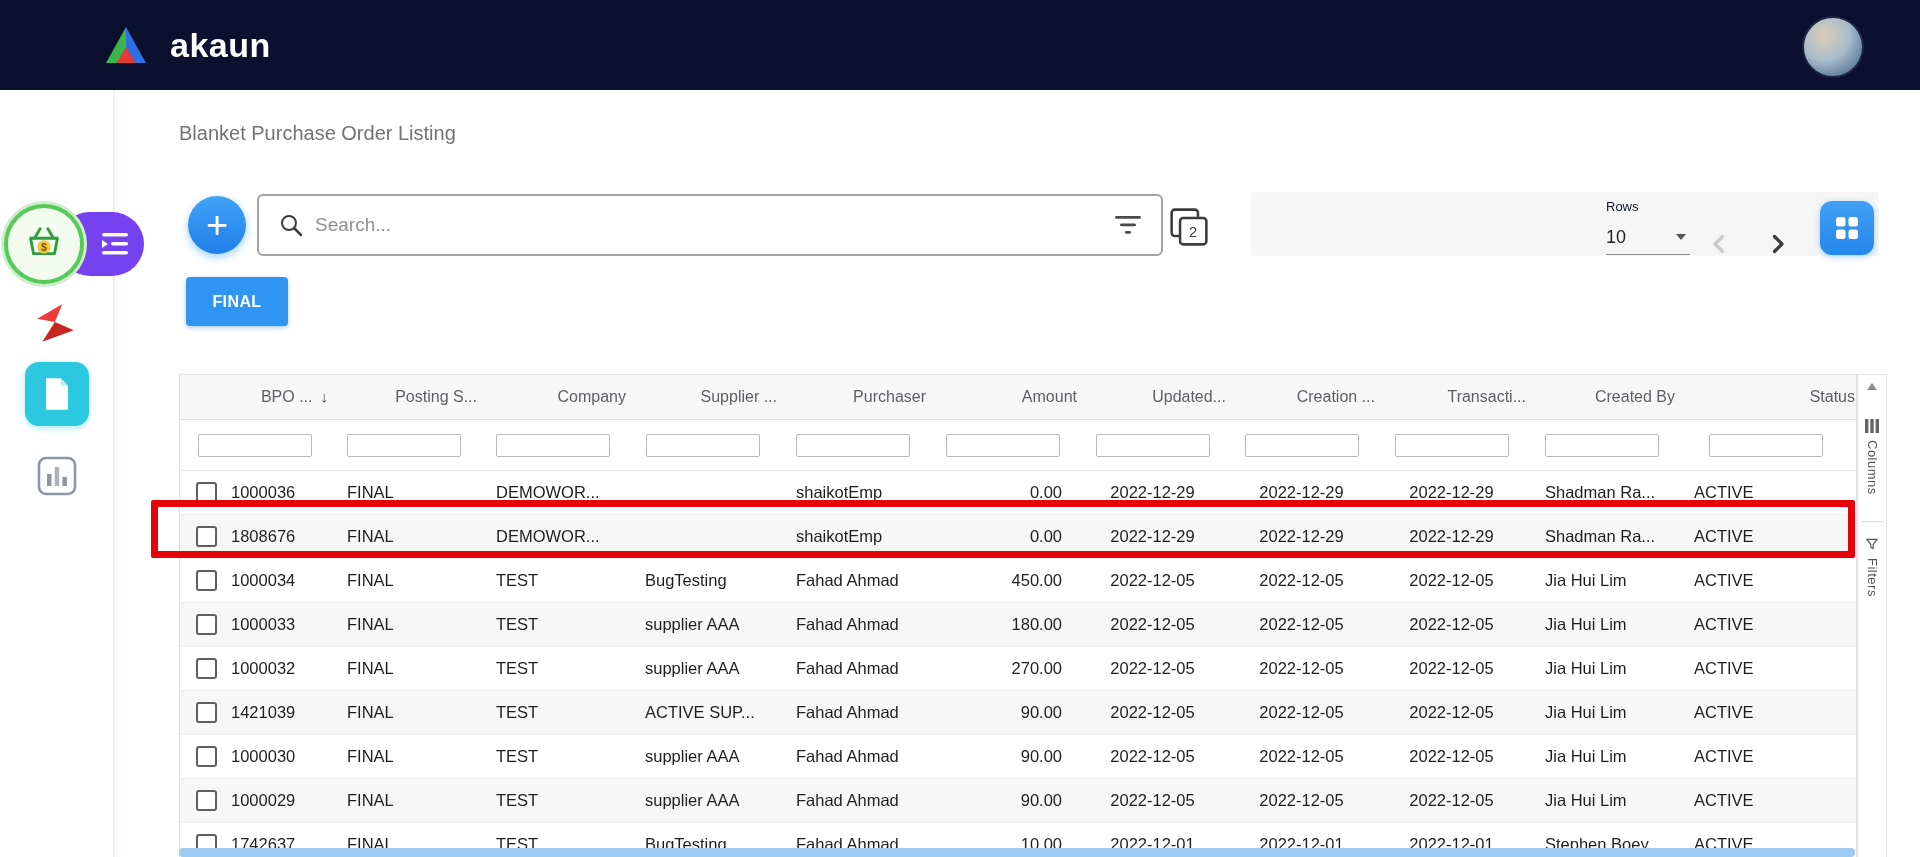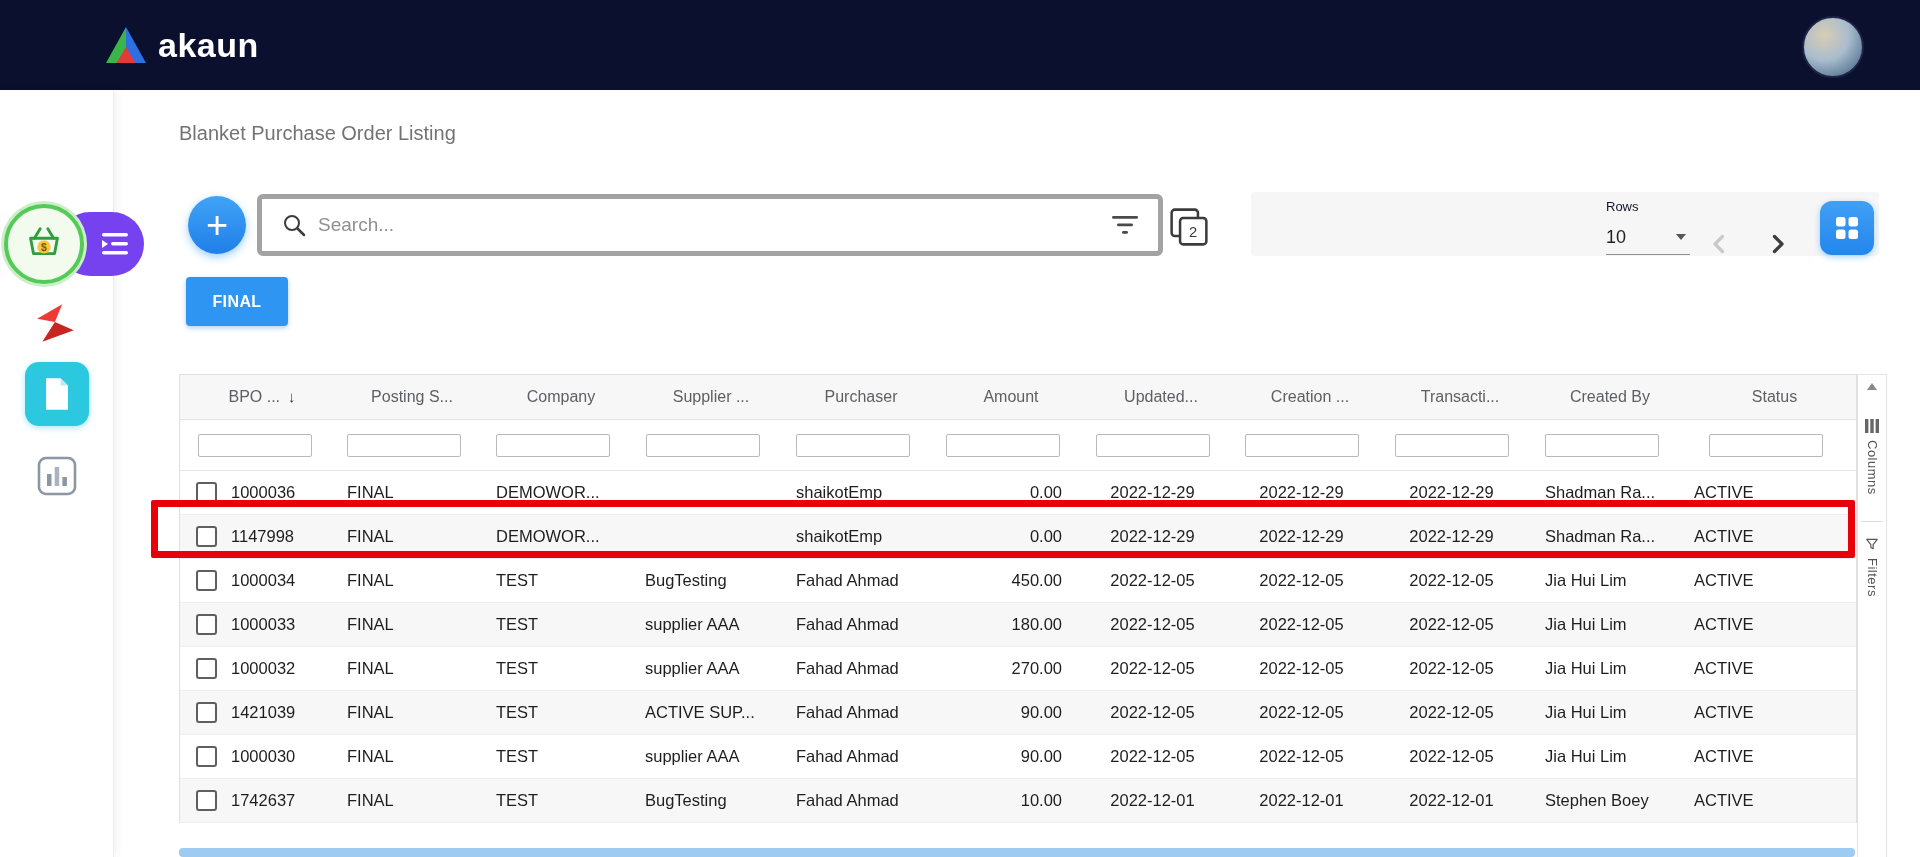--- a/index.html
+++ b/index.html
@@ -1,21 +1,21 @@
 <!DOCTYPE html>
 <html><head>
 <meta charset="utf-8">
 <style>
   html,body{margin:0;padding:0;width:1920px;height:857px;background:#fff;}
   #app{position:relative;width:1920px;height:857px;overflow:hidden;background:#fff;
        font-family:"Liberation Sans",sans-serif;}
 
   
   .navbar{position:absolute;top:0;left:0;width:1920px;height:90px;background:#0a102d;}
-  .logo{position:absolute;left:106px;top:22px;display:flex;align-items:center;gap:12px;cursor:pointer;}
+  .logo{position:absolute;left:106px;top:22px;display:flex;align-items:center;gap:24px;cursor:pointer;}
   .logo-text{color:#fff;font-size:34px;font-weight:bold;letter-spacing:.5px;line-height:46px;}
   .avatar{position:absolute;right:56px;top:16px;width:58px;height:58px;border-radius:50%;
           background:radial-gradient(circle at 35% 30%,#d9cdb4 0%,#a9bccd 45%,#5f7d9a 80%,#3f5a78 100%);
           border:2px solid #1d2445;cursor:pointer;}
 
   
   .sidebar{position:absolute;top:90px;left:0;width:113px;height:767px;background:#fff;
            border-right:1px solid #ececec;box-shadow:3px 0 8px rgba(0,0,0,.05);}
   .menu-pill{position:absolute;left:58px;top:122px;width:86px;height:64px;background:#7642f0;
              border-radius:32px;display:flex;align-items:center;justify-content:flex-end;
@@ -29,21 +29,21 @@
   .doc-btn{width:64px;height:64px;border-radius:14px;background:#2bc8e0;display:flex;
            align-items:center;justify-content:center;box-shadow:0 2px 6px rgba(43,200,224,.4);}
   .chart-item{top:366px;}
 
   
   .page-title{position:absolute;left:179px;top:122px;font-size:20px;color:#737373;font-weight:500;}
   .add-btn{position:absolute;left:188px;top:196px;width:58px;height:58px;border-radius:50%;
            background:linear-gradient(180deg,#41a3f7 0%,#1f7fe8 100%);color:#fff;display:flex;
            align-items:center;justify-content:center;font-size:38px;font-weight:400;line-height:1;
            box-shadow:0 3px 8px rgba(33,150,243,.45);cursor:pointer;}
-  .search-box{position:absolute;left:257px;top:194px;width:906px;height:62px;border:5px solid #a3a3a3;
+  .search-box{position:absolute;left:257px;top:194px;width:906px;height:62px;border:2px solid #a3a3a3;
            border-radius:6px;background:#fff;display:flex;align-items:center;padding:0 20px;
            box-sizing:border-box;}
   .search-input{flex:1;border:none;outline:none;font-size:19px;color:#333;margin-left:10px;
            font-family:"Liberation Sans",sans-serif;background:transparent;}
   .search-input::placeholder{color:#8f8f8f;}
   .filter-btn{margin-left:auto;cursor:pointer;display:flex;align-items:center;}
   .copy-btn{position:absolute;left:1169px;top:207px;cursor:pointer;}
   .pagination-panel{position:absolute;left:1251px;top:192px;width:628px;height:64px;background:#f6f6f6;border-radius:4px;}
   .rows-label{position:absolute;left:1606px;top:199px;font-size:13px;color:#0f172a;}
   .rows-select{position:absolute;left:1606px;top:220px;width:84px;height:34px;display:flex;align-items:center;
@@ -59,21 +59,21 @@
            justify-content:center;cursor:pointer;box-shadow:0 2px 6px rgba(33,150,243,.4);}
   .final-btn{position:absolute;left:186px;top:277px;width:102px;height:49px;background:#2e95f3;border-radius:4px;
            color:#fff;font-size:16px;font-weight:bold;letter-spacing:.4px;display:flex;align-items:center;
            justify-content:center;box-shadow:0 2px 5px rgba(25,118,210,.35);cursor:pointer;}
 
   
   .table-wrap{position:absolute;left:179px;top:374px;width:1678px;box-sizing:border-box;
            border:1px solid #e0e0e0;border-bottom:none;background:#fff;}
   table{border-collapse:collapse;table-layout:fixed;width:1676px;}
   thead .labels th{height:42px;background:#f7f7f7;border-bottom:1px solid #e3e3e3;font-size:16px;
-           color:#5e5e66;font-weight:400;text-align:center;padding-left:18px;white-space:nowrap;overflow:hidden;}
+           color:#5e5e66;font-weight:400;text-align:right;padding-left:18px;white-space:nowrap;overflow:hidden;}
   thead .labels th:first-child{padding-left:16px;}
   .sort-arrow{margin-left:8px;color:#3c3c3c;font-size:15px;}
   thead .filters th{height:48px;background:#fff;border-bottom:1px solid #e6e6e6;text-align:center;}
   .col-filter{width:114px;height:23px;border:1px solid #b9b9b9;border-radius:2px;background:#fff;
            box-sizing:border-box;outline:none;}
   tbody td{height:41px;font-size:16.5px;color:#1e1e1e;border-bottom:1px solid #efefef;white-space:nowrap;
            overflow:hidden;}
   tbody tr{cursor:pointer;}
   tbody tr:nth-child(even){background:#f7f7f8;}
   td.left{text-align:left;padding-left:18px;}
@@ -271,21 +271,21 @@
             <td class="left"></td>
             <td class="left">shaikotEmp</td>
             <td class="right">0.00</td>
             <td class="center">2022-12-29</td>
             <td class="center">2022-12-29</td>
             <td class="center">2022-12-29</td>
             <td class="left">Shadman Ra...</td>
             <td class="left">ACTIVE</td>
           </tr>
           <tr>
-            <td class="left first"><span class="cb"></span><span class="bpo-num">1147998</span></td>
+            <td class="left first"><span class="cb"></span><span class="bpo-num">1808676</span></td>
             <td class="left">FINAL</td>
             <td class="left">DEMOWOR...</td>
             <td class="left"></td>
             <td class="left">shaikotEmp</td>
             <td class="right">0.00</td>
             <td class="center">2022-12-29</td>
             <td class="center">2022-12-29</td>
             <td class="center">2022-12-29</td>
             <td class="left">Shadman Ra...</td>
             <td class="left">ACTIVE</td>
@@ -337,20 +337,33 @@
             <td class="left">Fahad Ahmad</td>
             <td class="right">90.00</td>
             <td class="center">2022-12-05</td>
             <td class="center">2022-12-05</td>
             <td class="center">2022-12-05</td>
             <td class="left">Jia Hui Lim</td>
             <td class="left">ACTIVE</td>
           </tr>
           <tr>
             <td class="left first"><span class="cb"></span><span class="bpo-num">1000030</span></td>
+            <td class="left">FINAL</td>
+            <td class="left">TEST</td>
+            <td class="left">supplier AAA</td>
+            <td class="left">Fahad Ahmad</td>
+            <td class="right">90.00</td>
+            <td class="center">2022-12-05</td>
+            <td class="center">2022-12-05</td>
+            <td class="center">2022-12-05</td>
+            <td class="left">Jia Hui Lim</td>
+            <td class="left">ACTIVE</td>
+          </tr>
+          <tr>
+            <td class="left first"><span class="cb"></span><span class="bpo-num">1000029</span></td>
             <td class="left">FINAL</td>
             <td class="left">TEST</td>
             <td class="left">supplier AAA</td>
             <td class="left">Fahad Ahmad</td>
             <td class="right">90.00</td>
             <td class="center">2022-12-05</td>
             <td class="center">2022-12-05</td>
             <td class="center">2022-12-05</td>
             <td class="left">Jia Hui Lim</td>
             <td class="left">ACTIVE</td>

